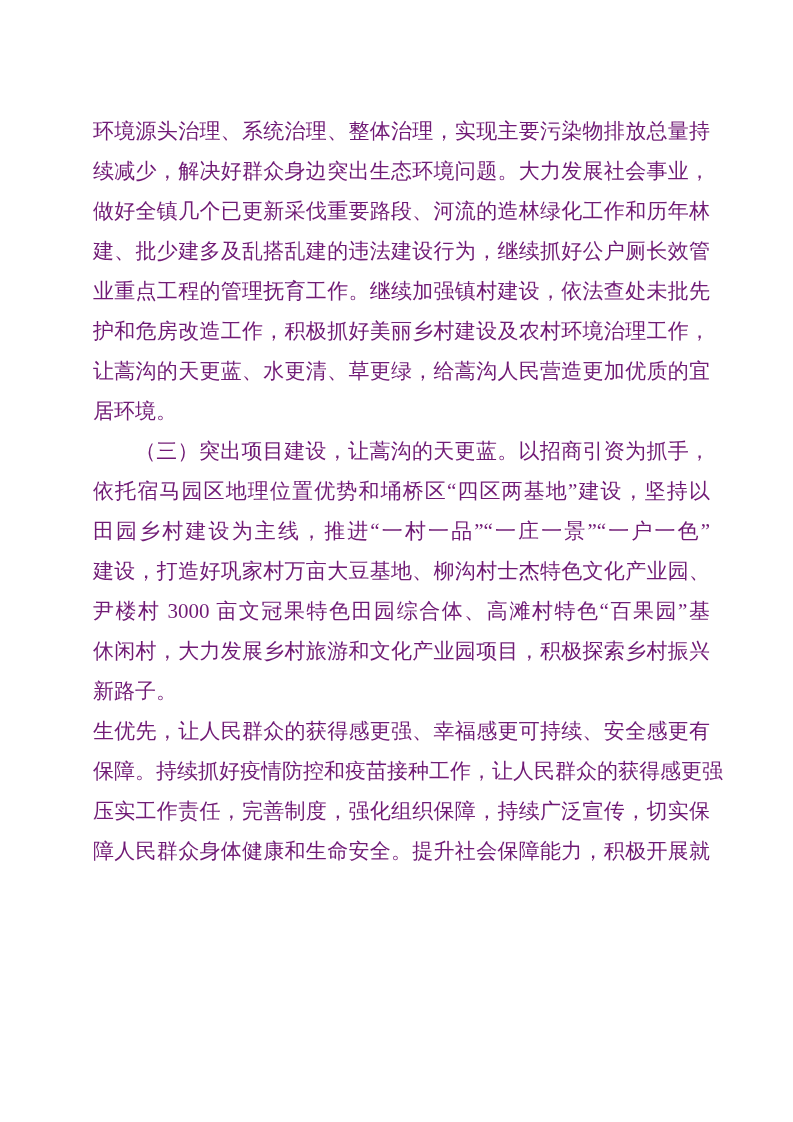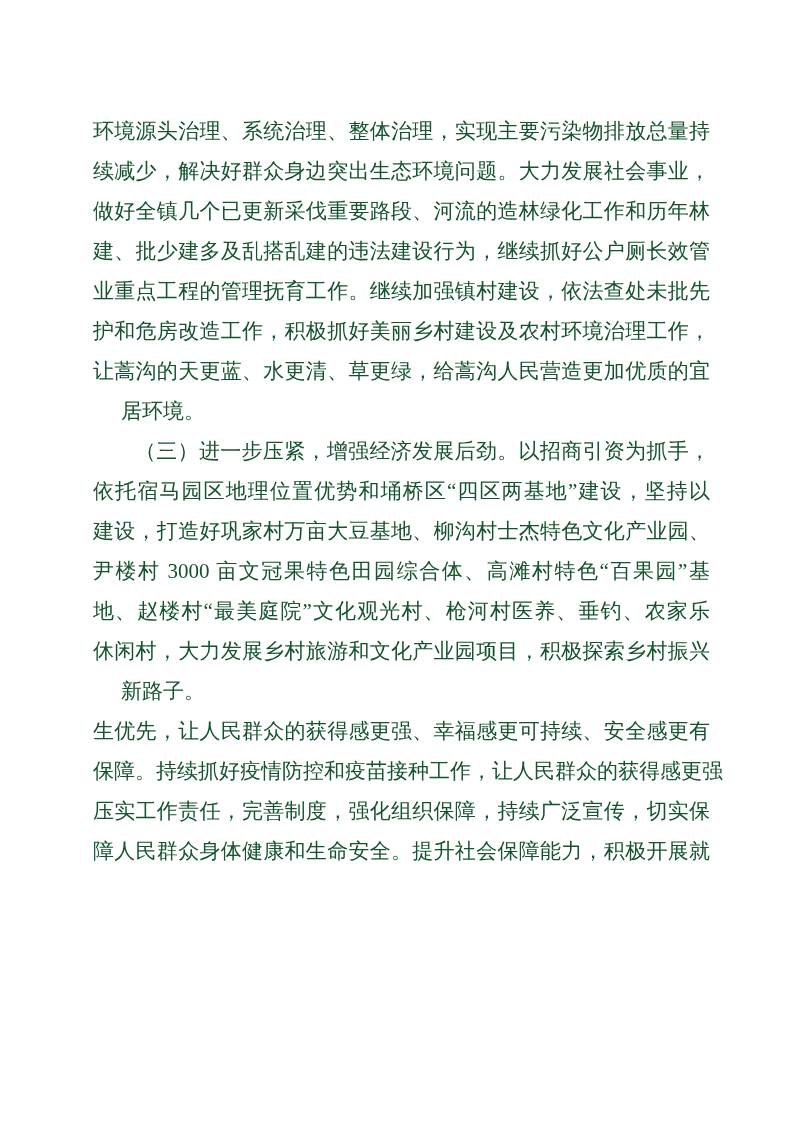--- a/index.html
+++ b/index.html
@@ -33,45 +33,44 @@
     letter-spacing: 0;
     text-align: justify;
     
     text-align-last: justify;
     white-space: nowrap;
   }
   
   .line.flush-last {
     text-align: left;
     text-align-last: left;
-    margin-left: 28px;
   }
   
   .line.indent {
     text-indent: 42px;
   }
 </style>
 </head>
 <body style="background: rgb(255, 255, 255);">
 
 <div class="page">
-  <div class="text-block" style="color: #14532d;">
+  <div class="text-block" style="color: #701a75;">
       <div class="line">环境源头治理、系统治理、整体治理，实现主要污染物排放总量持</div>
       <div class="line">续减少，解决好群众身边突出生态环境问题。大力发展社会事业，</div>
       <div class="line">做好全镇几个已更新采伐重要路段、河流的造林绿化工作和历年林</div>
       <div class="line">建、批少建多及乱搭乱建的违法建设行为，继续抓好公户厕长效管</div>
       <div class="line">业重点工程的管理抚育工作。继续加强镇村建设，依法查处未批先</div>
       <div class="line">护和危房改造工作，积极抓好美丽乡村建设及农村环境治理工作，</div>
       <div class="line">让蒿沟的天更蓝、水更清、草更绿，给蒿沟人民营造更加优质的宜</div>
       <div class="line flush-last">居环境。</div>
-      <div class="line indent">（三）进一步压紧，增强经济发展后劲。以招商引资为抓手，</div>
+      <div class="line indent">（三）突出项目建设，让蒿沟的天更蓝。以招商引资为抓手，</div>
       <div class="line">依托宿马园区地理位置优势和埇桥区“四区两基地”建设，坚持以</div>
+      <div class="line">田园乡村建设为主线，推进“一村一品”“一庄一景”“一户一色”</div>
       <div class="line">建设，打造好巩家村万亩大豆基地、柳沟村士杰特色文化产业园、</div>
       <div class="line">尹楼村 3000 亩文冠果特色田园综合体、高滩村特色“百果园”基</div>
-      <div class="line">地、赵楼村“最美庭院”文化观光村、枪河村医养、垂钓、农家乐</div>
       <div class="line">休闲村，大力发展乡村旅游和文化产业园项目，积极探索乡村振兴</div>
       <div class="line flush-last">新路子。</div>
       <div class="line">生优先，让人民群众的获得感更强、幸福感更可持续、安全感更有</div>
       <div class="line">保障。持续抓好疫情防控和疫苗接种工作，让人民群众的获得感更强</div>
       <div class="line">压实工作责任，完善制度，强化组织保障，持续广泛宣传，切实保</div>
       <div class="line">障人民群众身体健康和生命安全。提升社会保障能力，积极开展就</div>
     </div>
 </div>
 
 </body></html>

